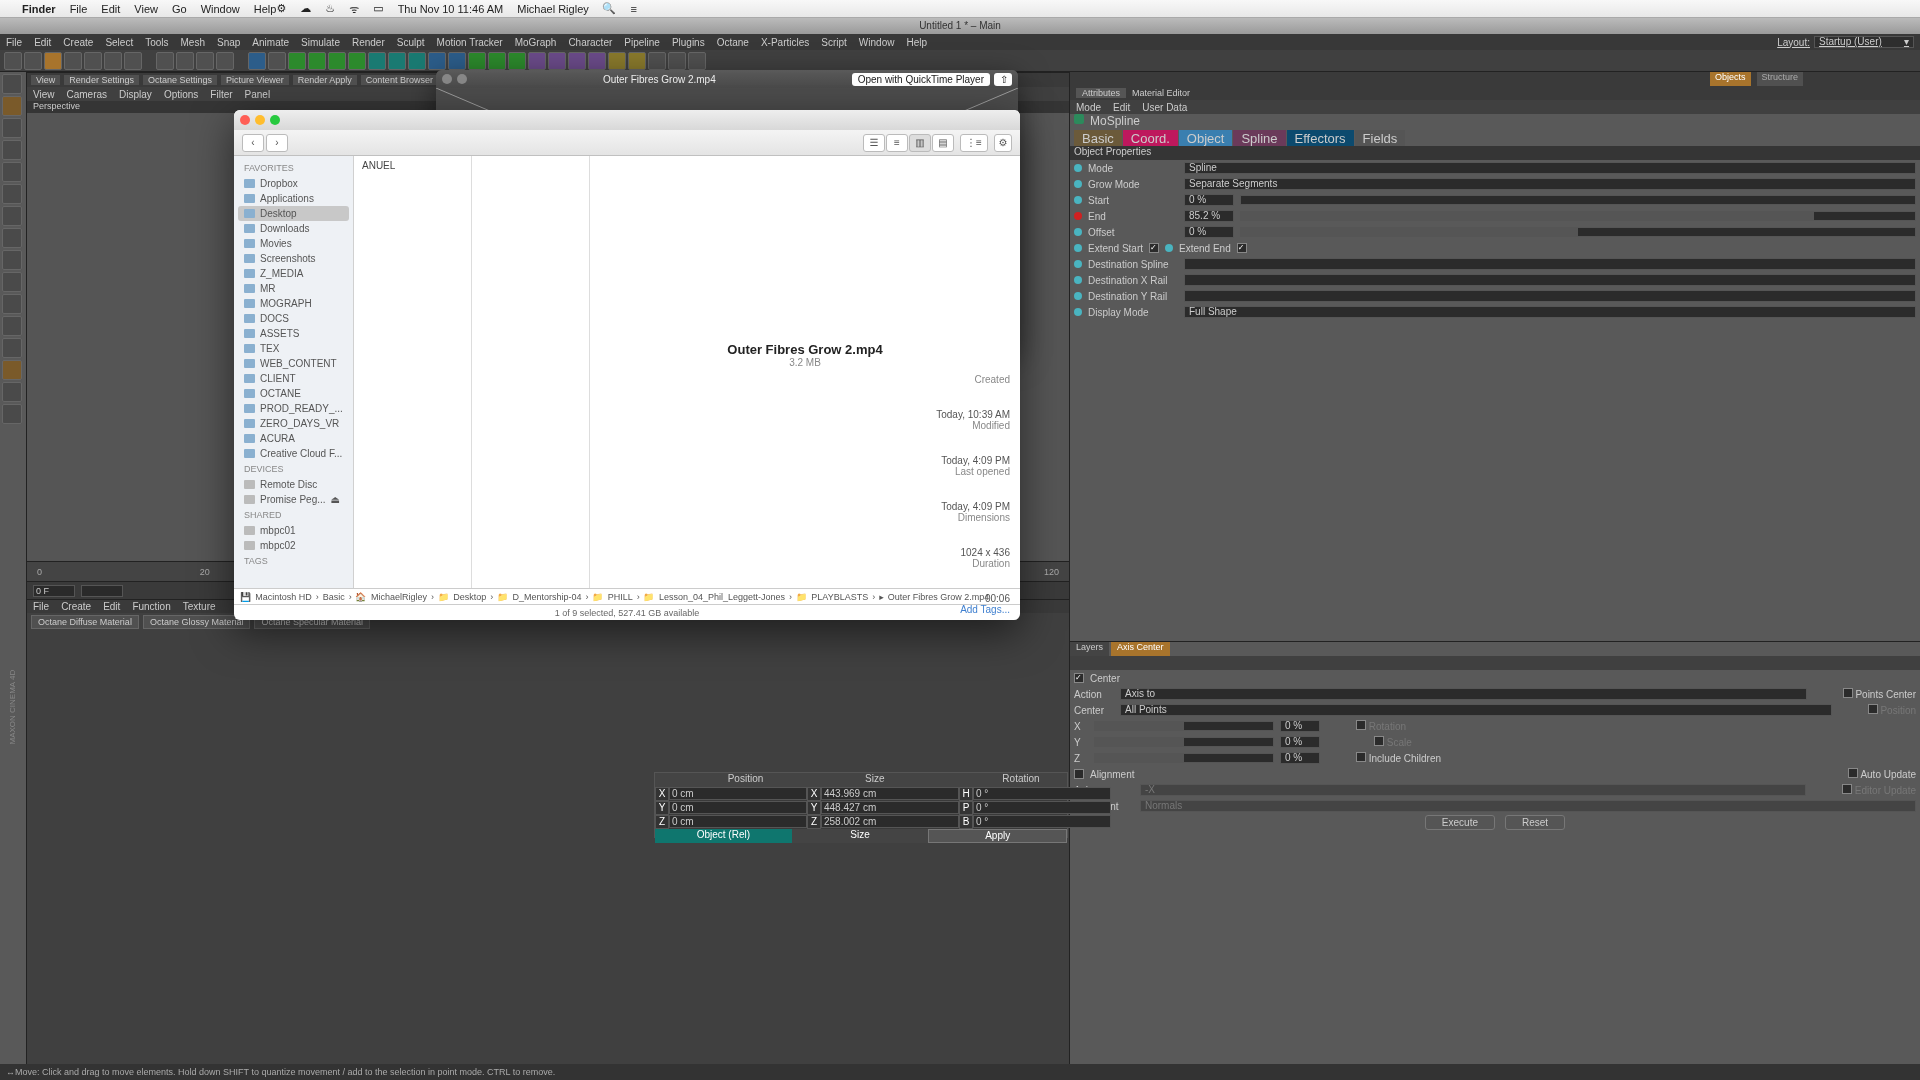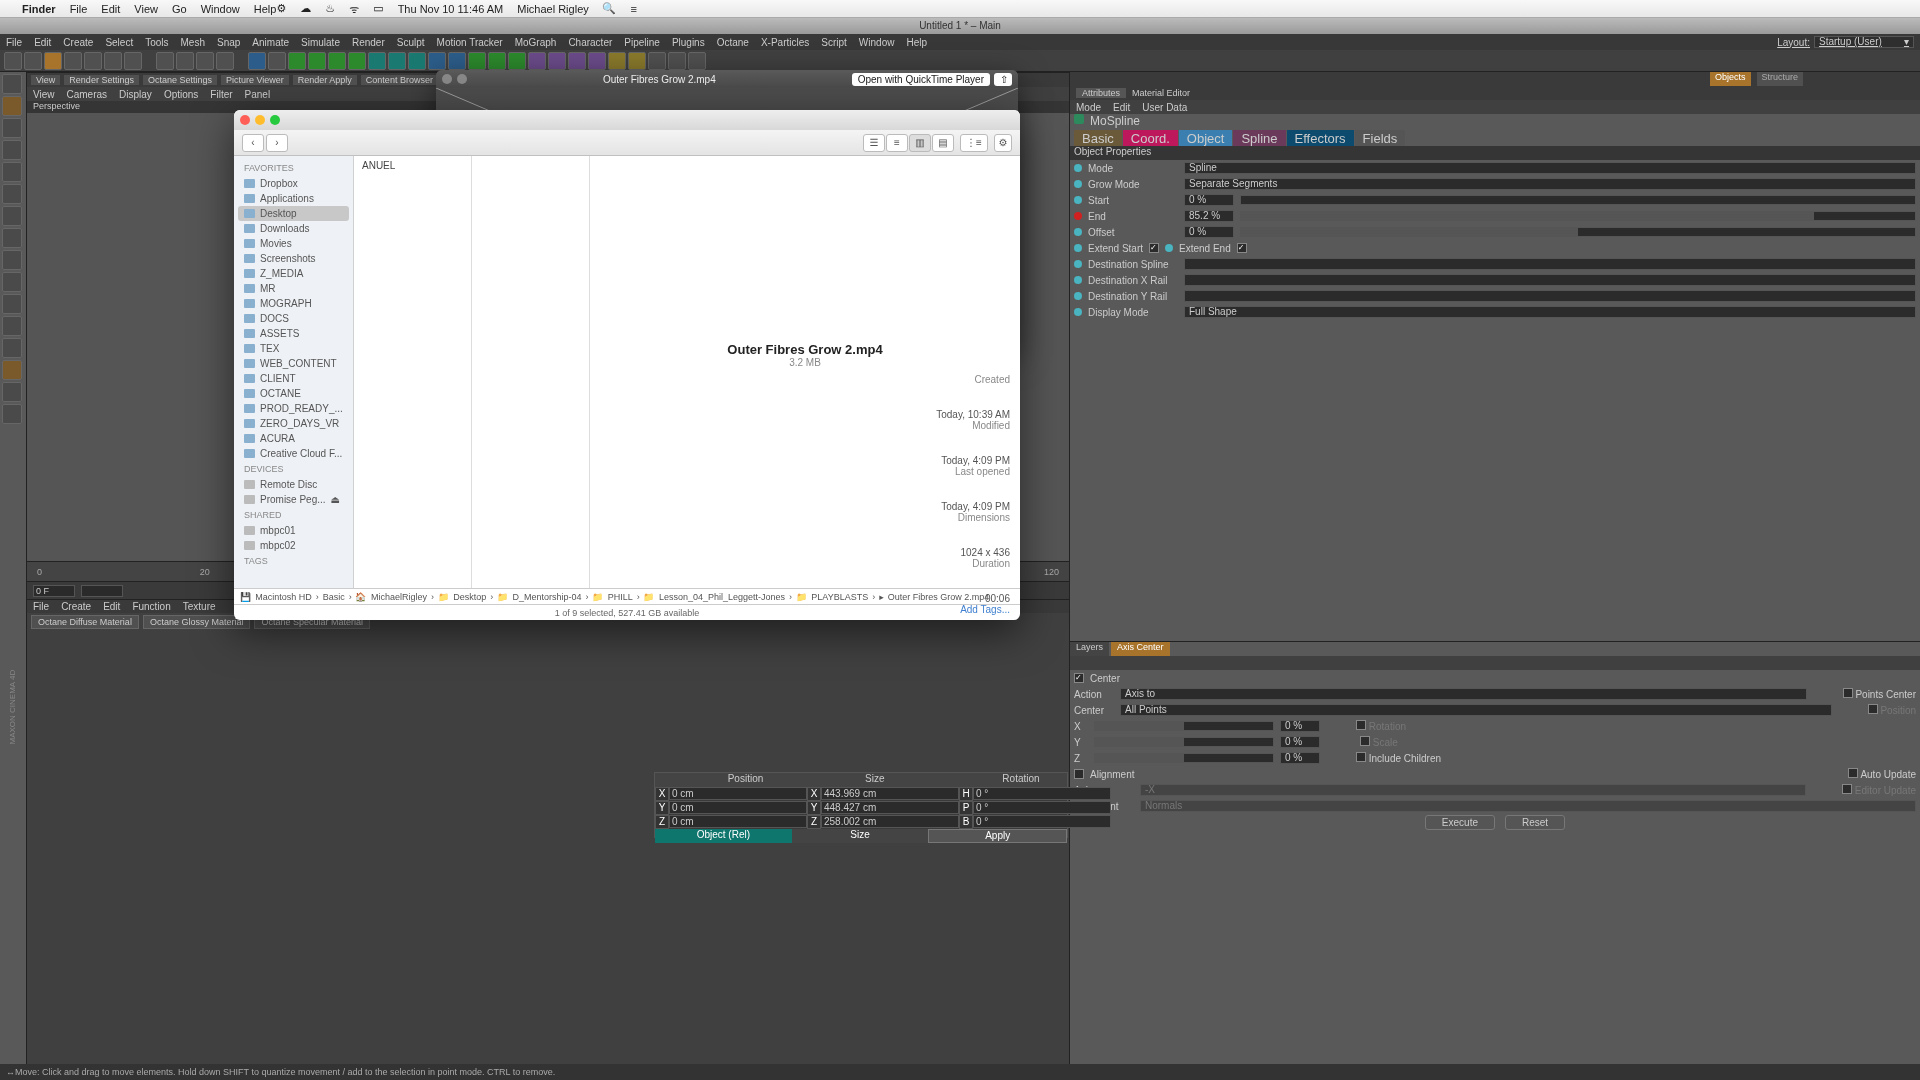--- a/index.html
+++ b/index.html
@@ -439,21 +439,21 @@
             </div>
             <span class="val" style="flex:0 0 40px">0 %</span>
           <span style="margin-left:30px;color:#777"><span class="check"></span> <span>Rotation</span></span>
           </div>
         <div class="prop-row">
             <span style="width:14px">Y</span>
             <div class="slider" style="flex:0 0 180px">
               <div class="fill" style="width:50%"></div>
             </div>
             <span class="val" style="flex:0 0 40px">0 %</span>
-          <span style="margin-left:34px;color:#777"><span class="check"></span> <span>Scale</span></span>
+          <span style="margin-left:48px;color:#777"><span class="check"></span> <span>Scale</span></span>
           </div>
         <div class="prop-row">
             <span style="width:14px">Z</span>
             <div class="slider" style="flex:0 0 180px">
               <div class="fill" style="width:50%"></div>
             </div>
             <span class="val" style="flex:0 0 40px">0 %</span>
           <span style="margin-left:30px"><span class="check"></span> <span>Include Children</span></span>
           </div>
         <div class="prop-row">

